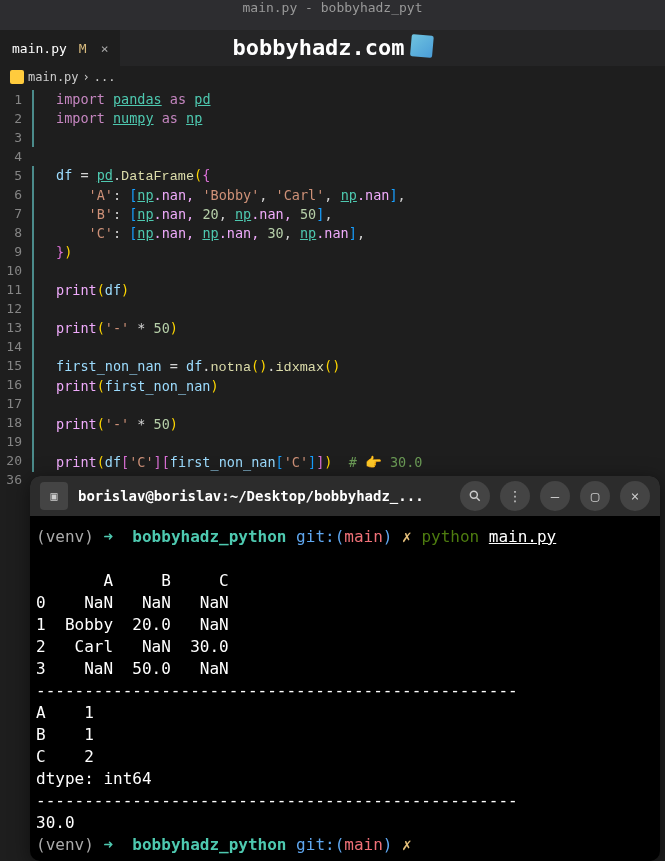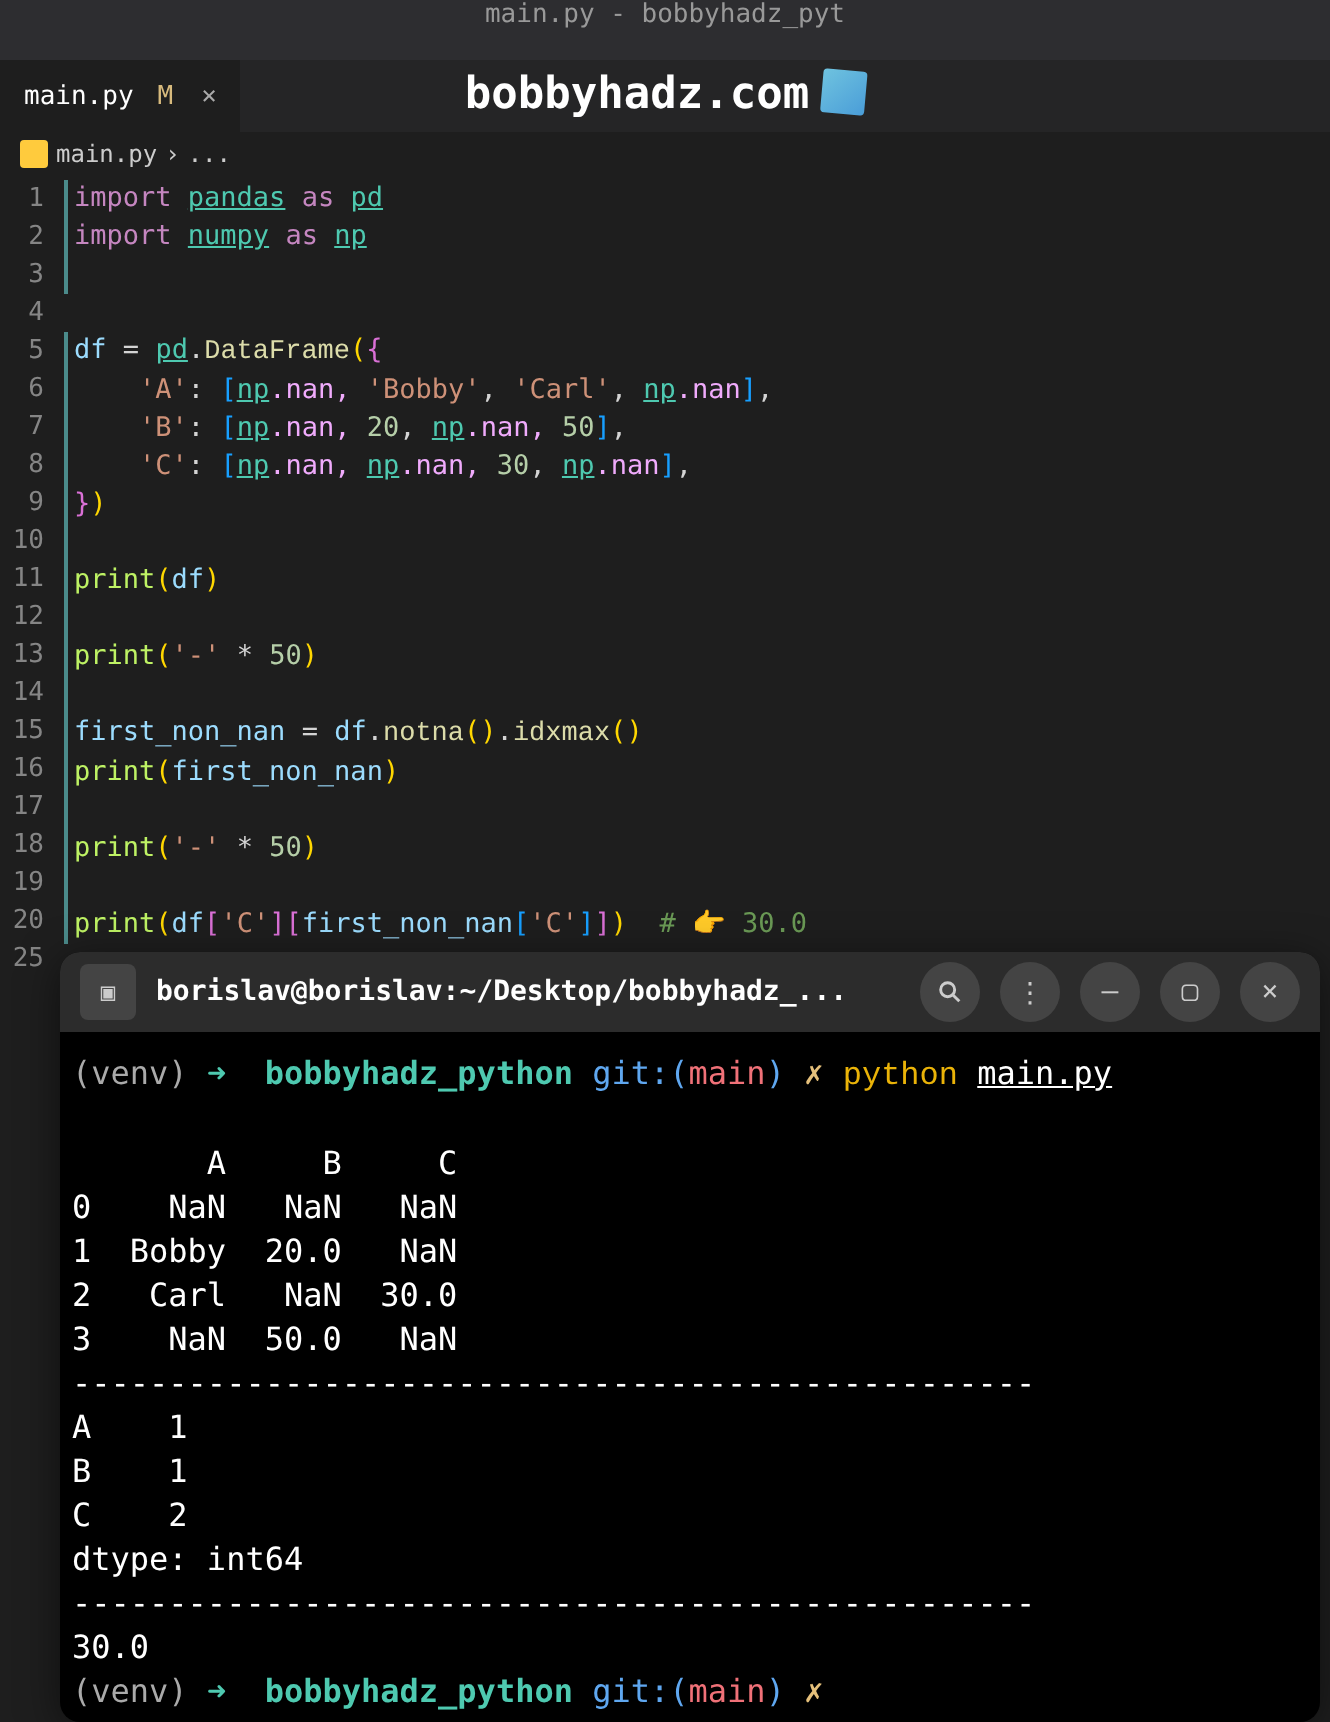--- a/index.html
+++ b/index.html
@@ -95,29 +95,29 @@
     .code-area {
       flex: 1;
       font-size: 13.5px;
       line-height: 19px;
       padding-top: 2px;
       padding-left: 2px;
     }
     .code-line {
       white-space: pre;
       border-left: 2px solid transparent;
-      padding-left: 3px;
+      padding-left: 22px;
     }
     .code-line.changed { border-left-color: #4b8b8b; }
     .k-import { color: #c586c0; }
     .k-as { color: #c586c0; }
     .k-mod { color: #4ec9b0; text-decoration: underline; }
     .k-op { color: #d4d4d4; }
     .k-eq { color: #d4d4d4; }
-    .k-func { color: #bef264; }
+    .k-func { color: #f0abfc; }
     .k-call { color: #dcdcaa; font-family: Liberation Mono, monospace; }
     .k-paren { color: #ffd700; }
     .k-paren2 { color: #da70d6; }
     .k-paren3 { color: #179fff; }
     .k-brace { color: #da70d6; }
     .k-bracket { color: #179fff; }
     .k-str { color: #ce9178; }
     .k-num { color: #b5cea8; }
     .k-punct { color: #d4d4d4; }
     .k-attr { color: #f0abfc; }
@@ -184,21 +184,21 @@
       font-family: 'Consolas', 'Monaco', monospace;
     }
     .term-line { white-space: pre; }
     .t-venv { color: #aaa; }
     .t-arrow { color: #4ec9b0; }
     .t-dir { color: #4ec9b0; font-weight: bold; }
     .t-git { color: #5fa7f0; }
     .t-branch { color: #f07178; }
     .t-paren-g { color: #5fa7f0; }
     .t-x { color: #e5c07b; }
-    .t-cmd { color: #eab308; font-family: Liberation Mono, monospace; }
+    .t-cmd { color: #4d7c0f; }
     .t-file { color: #fff; text-decoration: underline; }
     .t-out { color: #fff; }
   </style>
 </head>
 <body>
 
 <div class="title-bar">
   <span>main.py - bobbyhadz_pyt</span>
 </div>
 
@@ -237,21 +237,21 @@
       <div>11</div>
       <div>12</div>
       <div>13</div>
       <div>14</div>
       <div>15</div>
       <div>16</div>
       <div>17</div>
       <div>18</div>
       <div>19</div>
       <div>20</div>
-      <div>25</div>
+      <div>36</div>
   </div>
   <div class="code-area">
     <div class="code-line changed"><span class="k-import">import</span> <span class="k-mod">pandas</span> <span class="k-as">as</span> <span class="k-mod">pd</span></div>
     <div class="code-line changed"><span class="k-import">import</span> <span class="k-mod">numpy</span> <span class="k-as">as</span> <span class="k-mod">np</span></div>
     <div class="code-line changed"> </div>
     <div class="code-line"> </div>
     <div class="code-line changed"><span class="k-var">df</span> <span class="k-eq">=</span> <span class="k-np">pd</span><span class="k-punct">.</span><span class="k-call">DataFrame</span><span class="k-paren">(</span><span class="k-brace">{</span></div>
     <div class="code-line changed">    <span class="k-str">'A'</span><span class="k-punct">:</span> <span class="k-bracket">[</span><span class="k-np">np</span><span class="k-attr">.nan,</span> <span class="k-str">'Bobby'</span><span class="k-punct">,</span> <span class="k-str">'Carl'</span><span class="k-punct">,</span> <span class="k-np">np</span><span class="k-attr">.nan</span><span class="k-bracket">]</span><span class="k-punct">,</span></div>
     <div class="code-line changed">    <span class="k-str">'B'</span><span class="k-punct">:</span> <span class="k-bracket">[</span><span class="k-np">np</span><span class="k-attr">.nan,</span> <span class="k-num">20</span><span class="k-punct">,</span> <span class="k-np">np</span><span class="k-attr">.nan,</span> <span class="k-num">50</span><span class="k-bracket">]</span><span class="k-punct">,</span></div>
     <div class="code-line changed">    <span class="k-str">'C'</span><span class="k-punct">:</span> <span class="k-bracket">[</span><span class="k-np">np</span><span class="k-attr">.nan,</span> <span class="k-np">np</span><span class="k-attr">.nan,</span> <span class="k-num">30</span><span class="k-punct">,</span> <span class="k-np">np</span><span class="k-attr">.nan</span><span class="k-bracket">]</span><span class="k-punct">,</span></div>

